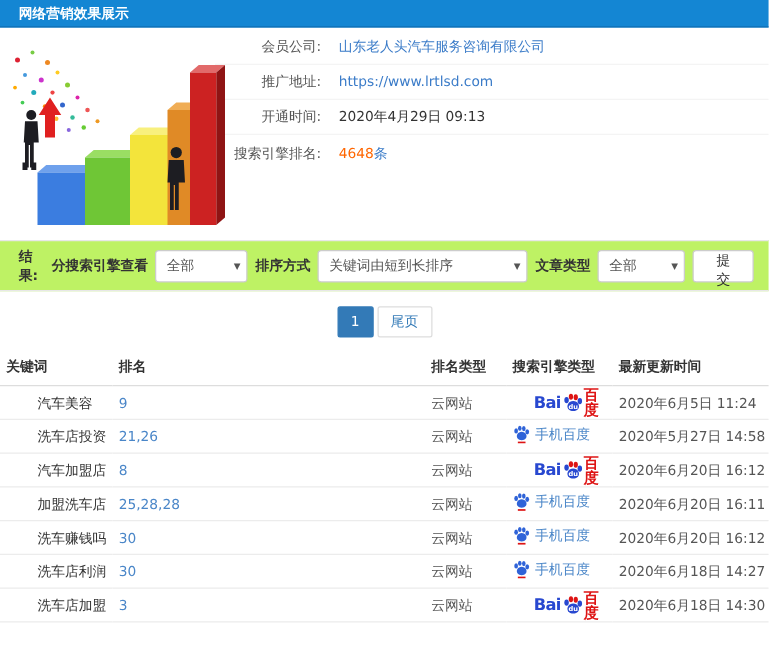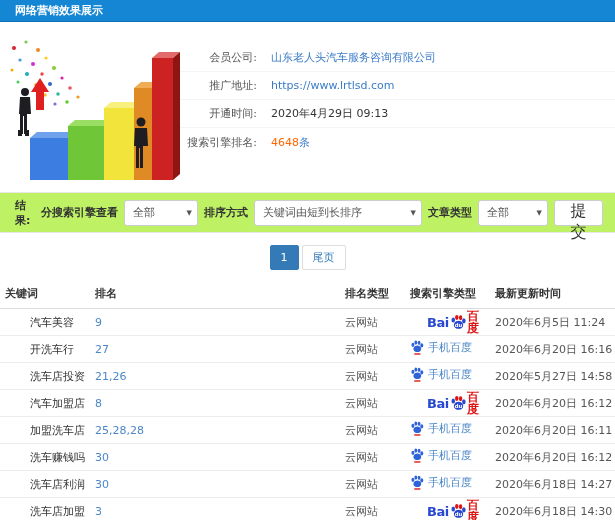--- a/index.html
+++ b/index.html
@@ -6,21 +6,21 @@
   html,body { width:615px; height:520px; overflow:hidden; background:#fff;
     font-family:"DejaVu Sans","Liberation Sans",sans-serif; font-size:11px; color:#333; }
 
   
   .topbar { height:22px; background:#1486d3; border-bottom:1px solid #0f6fb4;
     color:#fff; font-size:11px; font-weight:bold; line-height:22px; padding-left:15px; }
 
   
   .info-section { position:relative; height:170px; }
   .chart-illu { position:absolute; left:0; top:8px; width:180px; height:160px; }
-  .info-rows { margin-left:172px; padding-top:22px; }
+  .info-rows { margin-left:172px; padding-top:2px; }
   .info-row { display:flex; align-items:center; height:28px; border-bottom:1px solid #f4f4f4; }
   .info-row:last-child { border-bottom:none; }
   .info-label { width:85px; text-align:right; color:#555; flex:none; }
   .info-value { margin-left:14px; }
   .link { color:#3a7bc8; text-decoration:none; cursor:pointer; }
   .hl-num { color:#ff6600; }
   .hl-suffix { color:#3a7bc8; }
 
   
   .filter-bar { height:41px; background:#bef264; border-top:1px solid #e7e7e7;
@@ -29,21 +29,21 @@
   .filter-controls { margin-left:auto; display:flex; align-items:center; gap:6px; }
   .f-label { font-weight:bold; color:#333; white-space:nowrap; }
   .sel { position:relative; display:inline-block;text-decoration:underline; }
   .sel select { appearance:none; -webkit-appearance:none; height:26px; background:#fff;
     border:1px solid #ccc; border-radius:3px; color:#555; font-size:11px;
     padding:0 18px 0 8px; font-family:inherit; }
   .sel::after { content:"▼"; position:absolute; right:6px; top:50%; transform:translateY(-50%);
     font-size:7px; color:#555; pointer-events:none; }
   .sel.w1 select { width:74px; } .sel.w2 select { width:168px; } .sel.w3 select { width:70px; }
   .submit-btn { height:26px; padding:0 13px; background:#fff; border:1px solid #ccc;
-    border-radius:3px; font-size:16px; color:#333; cursor:pointer; font-family:inherit; }
+    border-radius:3px; font-size:11px; color:#333; cursor:pointer; font-family:inherit; }
 
   
   .pagination { display:flex; justify-content:center; gap:3px; padding:12px 0 10px 0; }
   .page-btn { min-width:26px; height:25px; line-height:23px; text-align:center; padding:0 10px;
     border:1px solid #ddd; background:#fff; color:#337ab7; border-radius:2px; cursor:pointer; }
   .page-btn.active { background:#337ab7; border-color:#337ab7; color:#fff; }
 
   
   table { width:100%; border-collapse:collapse; table-layout:fixed; }
   col.c1{width:90px;} col.c2{width:250px;} col.c3{width:65px;} col.c4{width:85px;} col.c5{width:auto;}
@@ -218,39 +218,20 @@
       <ellipse cx="17" cy="8" rx="2.2" ry="3.1" fill="#2848d0"></ellipse>
       <path d="M10.5 8 C6 8 3.5 12.5 5.5 15.5 C7.5 18.5 13.5 18.5 15.5 15.5 C17.5 12.5 15 8 10.5 8 Z" fill="#2848d0"></path>
       <text x="10.5" y="15.4" text-anchor="middle" font-size="6.5" font-weight="bold" fill="#fff" font-family="DejaVu Sans,sans-serif">du</text>
     </svg>
     <span class="cn">百度</span>
   </span>
 </td>
     <td>2020年6月5日 11:24</td>
   </tr>
 
-  <tr>
-    <td class="kw">开洗车行</td>
-    <td class="rank">27</td>
-    <td>云网站</td>
-    <td>
-  <span class="baidu-mobile">
-    <svg width="14" height="15" viewBox="0 0 20 22">
-      <ellipse cx="4" cy="7" rx="2.2" ry="3.1" fill="#2f63d8"></ellipse>
-      <ellipse cx="8.3" cy="3.8" rx="2.1" ry="3" fill="#2f63d8"></ellipse>
-      <ellipse cx="13" cy="4.2" rx="2.1" ry="3" fill="#2f63d8"></ellipse>
-      <ellipse cx="17" cy="8" rx="2.2" ry="3.1" fill="#2f63d8"></ellipse>
-      <path d="M10.5 8 C6 8 3.5 12.5 5.5 15.5 C7.5 18.5 13.5 18.5 15.5 15.5 C17.5 12.5 15 8 10.5 8 Z" fill="#2f63d8"></path>
-      <rect x="6" y="19.5" width="9" height="2" fill="#de1414"></rect>
-    </svg>
-    <span class="mtxt">手机百度</span>
-  </span>
-</td>
-    <td>2020年6月20日 16:16</td>
-  </tr>
 
   <tr>
     <td class="kw">洗车店投资</td>
     <td class="rank">21,26</td>
     <td>云网站</td>
     <td>
   <span class="baidu-mobile">
     <svg width="14" height="15" viewBox="0 0 20 22">
       <ellipse cx="4" cy="7" rx="2.2" ry="3.1" fill="#2f63d8"></ellipse>
       <ellipse cx="8.3" cy="3.8" rx="2.1" ry="3" fill="#2f63d8"></ellipse>

